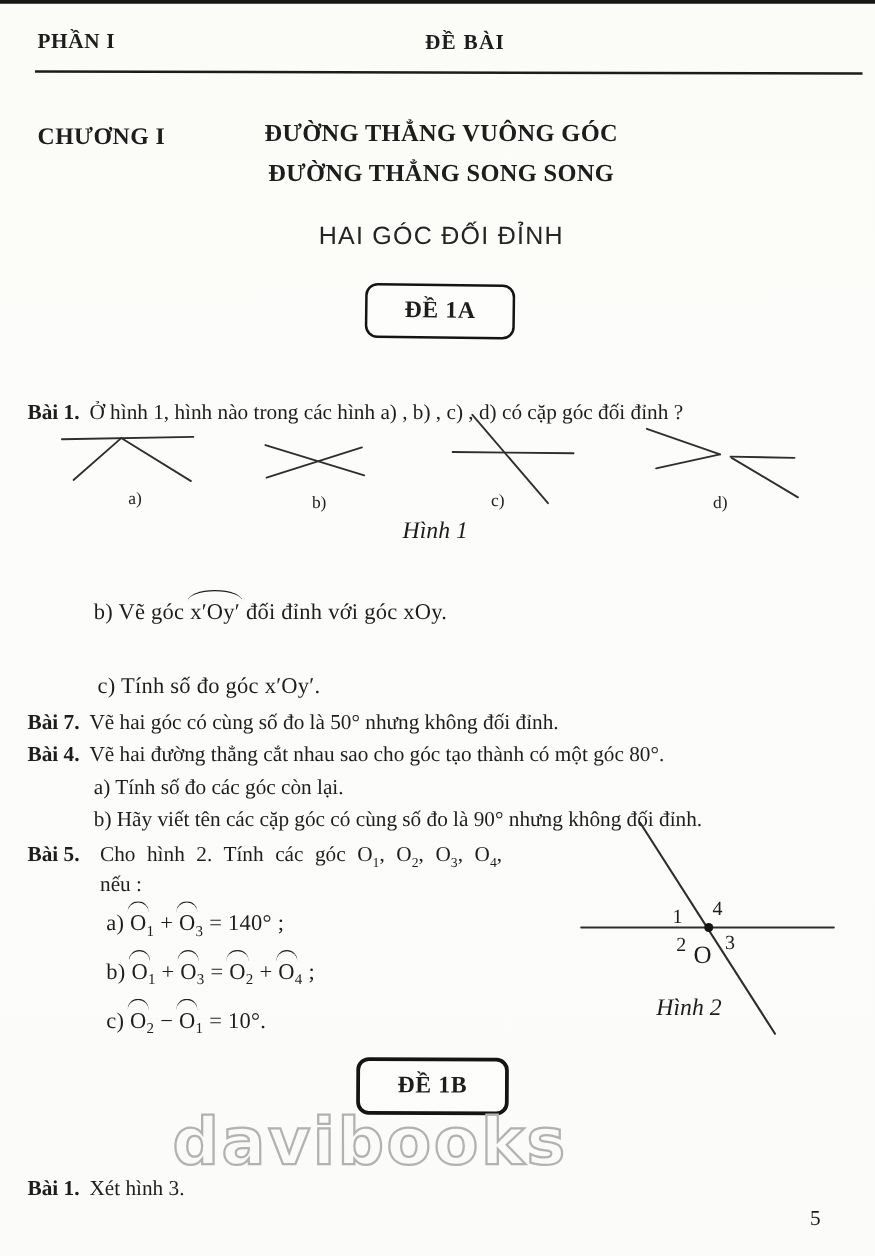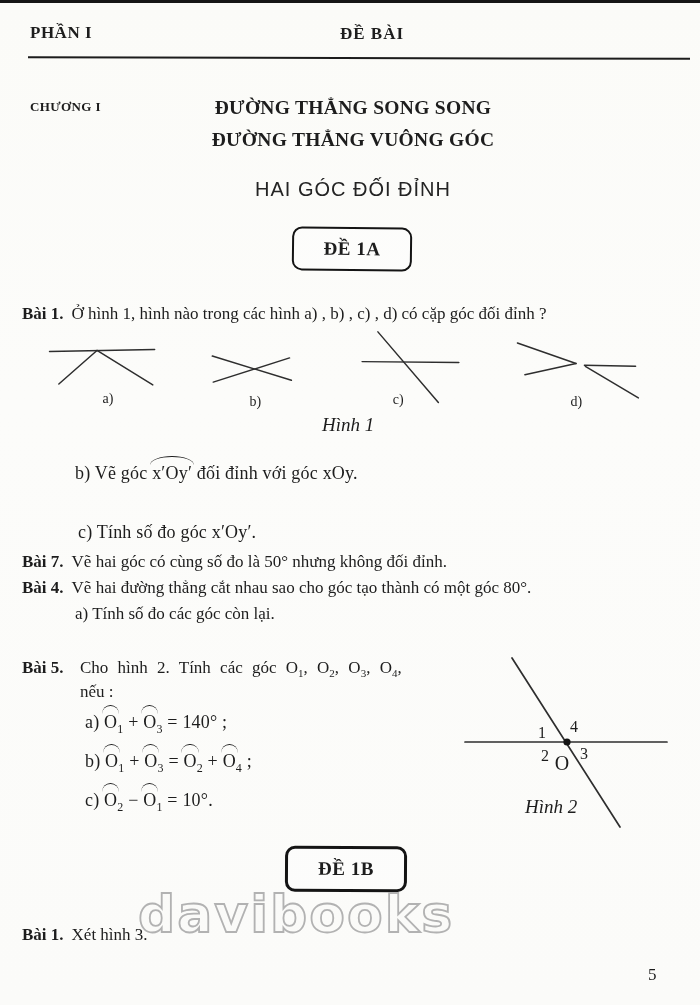--- a/index.html
+++ b/index.html
@@ -7,29 +7,29 @@
   .page{
     position:relative;width:700px;height:1005px;
     background:linear-gradient(180deg,#fbfbf8 0%,#fcfcfa 40%,#fbfbf9 100%);
     font-family:"Liberation Serif",serif;color:#1d1d1d;overflow:hidden;
   }
   .scan-edge-top{position:absolute;top:0;left:0;width:700px;height:3px;background:#161616;}
   .abs{position:absolute;}
   .part-label{left:30px;top:23px;font-weight:bold;font-size:17px;letter-spacing:.5px;}
   .header-title{left:340px;top:24px;font-weight:bold;font-size:17px;letter-spacing:1px;text-align:right;}
   .head-rule{left:28px;top:57px;width:662px;height:2.4px;background:#1c1c1c;transform:rotate(.15deg);}
-  .chapter-label{left:30px;top:99px;font-weight:bold;font-size:13px;letter-spacing:.4px;}
+  .chapter-label{left:30px;top:99px;font-weight:bold;font-size:19px;letter-spacing:.4px;}
   .chapter-title{left:203px;top:92px;width:300px;text-align:center;font-weight:bold;font-size:19.5px;line-height:32px;letter-spacing:.3px;}
   .section-title{left:0;top:178px;width:706px;text-align:center;font-family:"Liberation Sans",sans-serif;font-size:20px;letter-spacing:1px;color:#242424;}
   .de-box{width:116px;height:40px;border:2.6px solid #141414;border-radius:10px;
     display:flex;align-items:center;justify-content:center;font-weight:bold;font-size:19px;
     letter-spacing:.5px;background:rgba(255,255,255,.35);}
   .de-box.a{left:292px;top:227px;transform:rotate(.7deg);}
   .de-box.b{left:285px;top:846px;border-width:3px;transform:rotate(.3deg);z-index:2;}
-  .bai{font-size:17px;line-height:22px;}
+  .bai{font-size:17px;line-height:22px;margin-top:16px;}
   .bai b{font-weight:bold;margin-right:8px;}
   .eq{font-size:18px;letter-spacing:.2px;}
   .eq sub{font-size:12px;line-height:0;}
   .intro sub{font-size:11px;line-height:0;}
   .hat{position:relative;display:inline-block;}
   .hat::after{content:"";position:absolute;left:-2px;right:-2px;top:-6px;height:8px;
     border-top:1.7px solid #1d1d1d;border-radius:50% 50% 0 0 / 100% 100% 0 0;}
   .figcaption{font-style:italic;font-size:19px;}
   svg text{font-family:"Liberation Serif",serif;fill:#1d1d1d;}
   .watermark1{left:138px;top:884px;font-family:"DejaVu Sans",sans-serif;font-weight:bold;
@@ -45,22 +45,22 @@
 
 <div class="page">
   <div class="scan-edge-top"></div>
 
   <div class="abs part-label">PHẦN I</div>
   <div class="abs header-title">ĐỀ BÀI</div>
   <div class="abs head-rule"></div>
 
   <div class="abs chapter-label">CHƯƠNG I</div>
   <div class="abs chapter-title">
+    <div>ĐƯỜNG THẲNG VUÔNG GÓC</div>
     <div>ĐƯỜNG THẲNG SONG SONG</div>
-    <div>ĐƯỜNG THẲNG VUÔNG GÓC</div>
   </div>
 
   <div class="abs section-title">HAI GÓC ĐỐI ĐỈNH</div>
 
   <div class="abs de-box a">
     <span>ĐỀ 1A</span>
   </div>
 
   <div class="abs bai" style="left:22px;top:303px;width:660px;">
     <b>Bài 1.</b><span>Ở hình 1, hình nào trong các hình a) , b) , c) , d) có cặp góc đối đỉnh ?</span>
@@ -97,20 +97,21 @@
   <div class="abs bai eq" style="left:78px;top:521px;"><span>c) Tính số đo góc x′Oy′.</span></div>
 
   <div class="abs bai" style="left:22px;top:551px;width:660px;">
     <b>Bài 7.</b><span>Vẽ hai góc có cùng số đo là 50° nhưng không đối đỉnh.</span>
   </div>
 
   <div class="abs bai" style="left:22px;top:577px;width:670px;">
     <b>Bài 4.</b><span>Vẽ hai đường thẳng cắt nhau sao cho góc tạo thành có một góc 80°.</span>
   </div>
   <div class="abs bai" style="left:75px;top:603px;">a) Tính số đo các góc còn lại.</div>
+  <div class="abs bai" style="left:75px;top:629px;width:620px;">b) Hãy viết tên các cặp góc có cùng số đo là 90° nhưng không đối đỉnh.</div>
 
   <div class="abs bai" style="left:22px;top:657px;">
     <b>Bài 5.</b>
   </div>
   <div class="abs bai intro" style="left:80px;top:657px;width:372px;word-spacing:5px;"><span>Cho hình 2. Tính các góc </span><span>O</span><sub>1</sub><span>, </span><span>O</span><sub>2</sub><span>, </span><span>O</span><sub>3</sub><span>, </span><span>O</span><sub>4</sub><span>,</span></div>
   <div class="abs bai" style="left:80px;top:681px;">nếu :</div>
   <div class="abs bai eq" style="left:85px;top:711px;"><span>a) </span><span class="hat">O</span><sub>1</sub><span> + </span><span class="hat">O</span><sub>3</sub><span> = 140° ;</span></div>
   <div class="abs bai eq" style="left:85px;top:750px;"><span>b) </span><span class="hat">O</span><sub>1</sub><span> + </span><span class="hat">O</span><sub>3</sub><span> = </span><span class="hat">O</span><sub>2</sub><span> + </span><span class="hat">O</span><sub>4</sub><span> ;</span></div>
   <div class="abs bai eq" style="left:85px;top:789px;"><span>c) </span><span class="hat">O</span><sub>2</sub><span> − </span><span class="hat">O</span><sub>1</sub><span> = 10°.</span></div>
 

